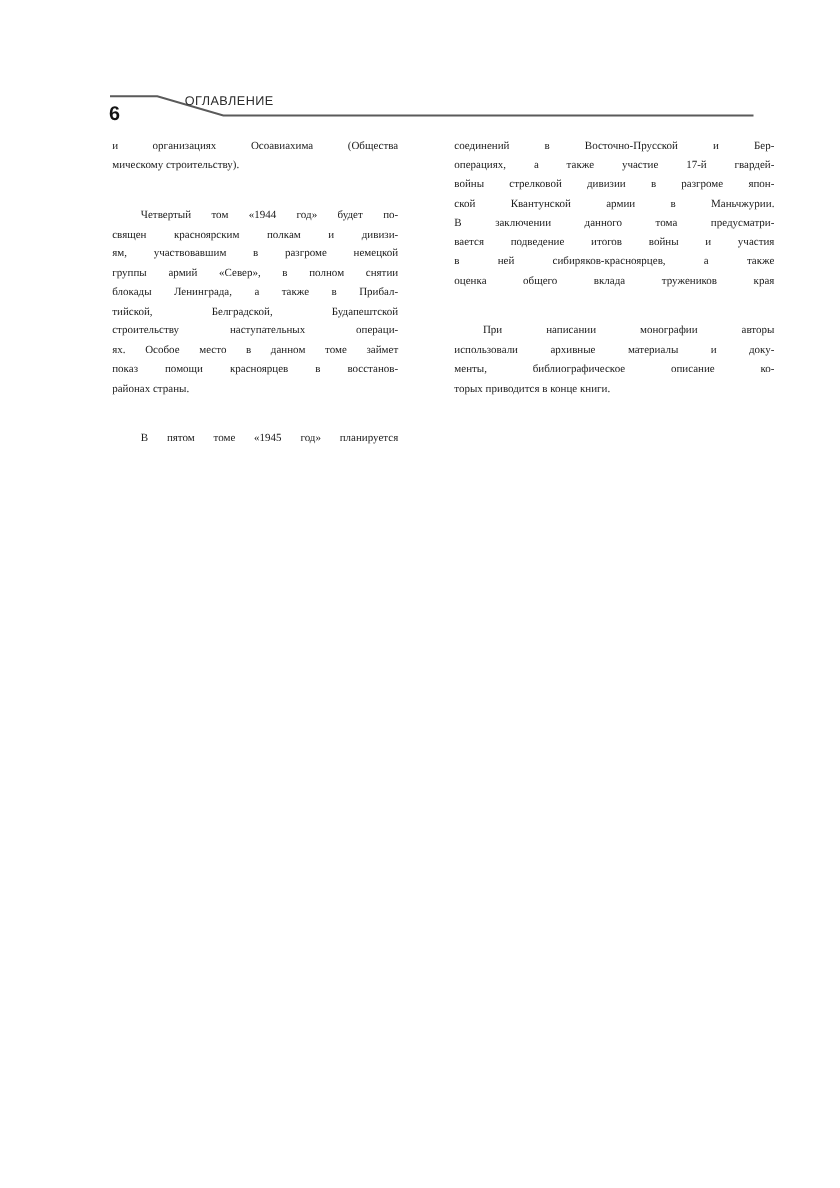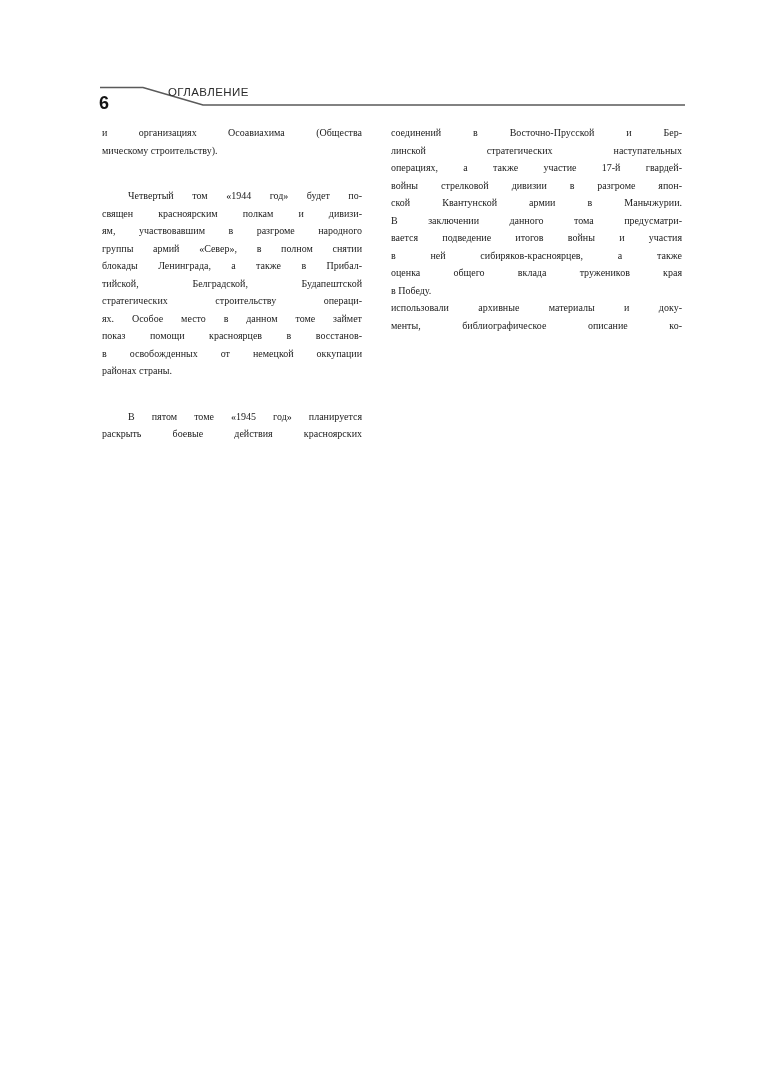--- a/index.html
+++ b/index.html
@@ -40,21 +40,21 @@
     letter-spacing: 0.4px;
     color: #2b2b2b;
     line-height: 11.5px;
   }
   .column {
     position: absolute;
     top: 124px;
     color: #1b1b1b;
   }
   .column.left  { left: 102px; width: 260px; }
-  .column.right { left: 391px; width: 291px; }
+  .column.right { left: 413px; width: 291px; }
   .line {
     height: 17.5px;
     line-height: 17.5px;
     font-size: 10px;
     text-align: justify;
     text-align-last: justify;
     white-space: normal;
   }
   .line.end { text-align-last: left; }
   .line.indent { padding-left: 26px; margin-top: 28px; }
@@ -70,41 +70,39 @@
 
   <div class="page-number">6</div>
 
   <div class="running-head">ОГЛАВЛЕНИЕ</div>
 
   <div class="column left">
       <div class="line">и организациях Осоавиахима (Общества</div>
       <div class="line end">мическому строительству).</div>
       <div class="line indent">Четвертый том «1944 год» будет по-</div>
       <div class="line">священ красноярским полкам и дивизи-</div>
-      <div class="line">ям, участвовавшим в разгроме народного</div>
+      <div class="line">ям, участвовавшим в разгроме немецкой</div>
       <div class="line">группы армий «Север», в полном снятии</div>
       <div class="line">блокады Ленинграда, а также в Прибал-</div>
       <div class="line">тийской, Белградской, Будапештской</div>
-      <div class="line">стратегических строительству операци-</div>
+      <div class="line">строительству наступательных операци-</div>
       <div class="line">ях. Особое место в данном томе займет</div>
       <div class="line">показ помощи красноярцев в восстанов-</div>
-      <div class="line">в освобожденных от немецкой оккупации</div>
       <div class="line end">районах страны.</div>
       <div class="line indent">В пятом томе «1945 год» планируется</div>
-      <div class="line">раскрыть боевые действия красноярских</div>
     </div>
 
   <div class="column right">
       <div class="line">соединений в Восточно-Прусской и Бер-</div>
-      <div class="line">линской стратегических наступательных</div>
       <div class="line">операциях, а также участие 17-й гвардей-</div>
       <div class="line">войны стрелковой дивизии в разгроме япон-</div>
       <div class="line">ской Квантунской армии в Маньчжурии.</div>
       <div class="line">В заключении данного тома предусматри-</div>
       <div class="line">вается подведение итогов войны и участия</div>
       <div class="line">в ней сибиряков-красноярцев, а также</div>
       <div class="line">оценка общего вклада тружеников края</div>
-      <div class="line end">в Победу.</div>
+      <div class="line indent">При написании монографии авторы</div>
       <div class="line">использовали архивные материалы и доку-</div>
       <div class="line">менты, библиографическое описание ко-</div>
+      <div class="line end">торых приводится в конце книги.</div>
     </div>
 
 </div>
 
 </body></html>

